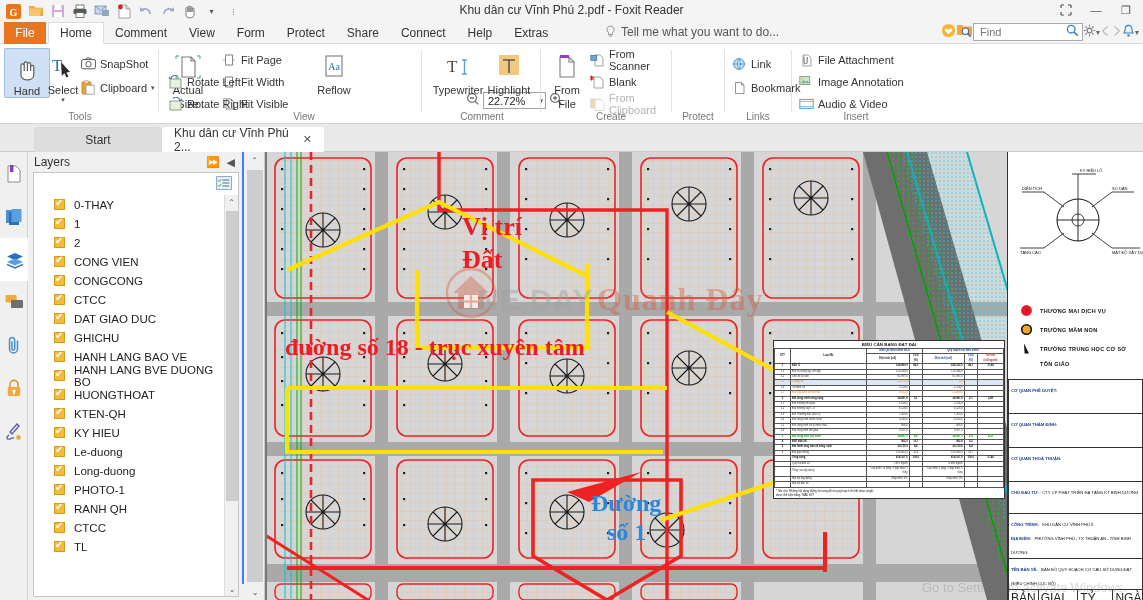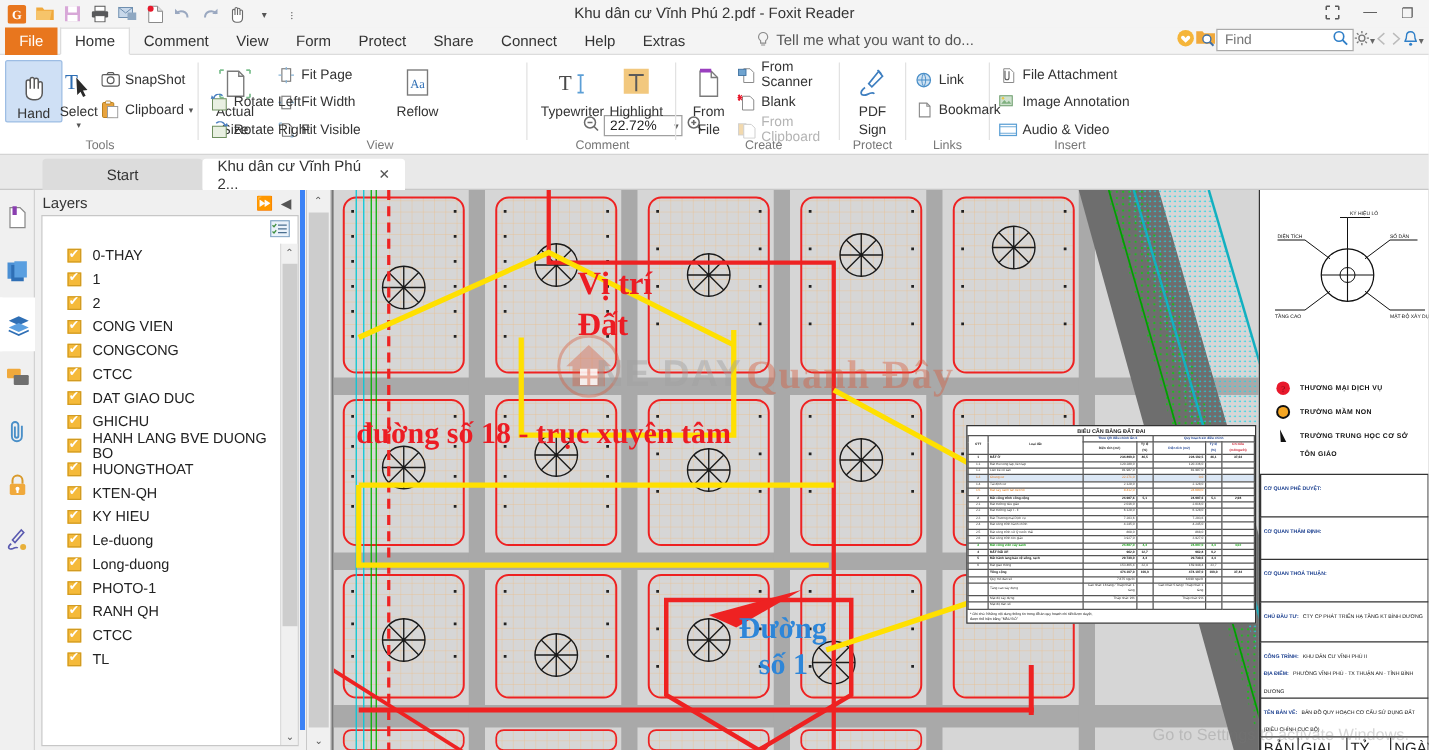--- a/index.html
+++ b/index.html
@@ -61,21 +61,21 @@
           font-size:12px; color:#333; background:#dcdcdc;
           border-top-left-radius:3px; border-top-right-radius:3px; }
   .dtab.active { background:#fff; }
 
   
   .rail { position:absolute; left:0; top:152px; width:28px; height:448px; background:#f0f0f0; border-right:1px solid #d2d2d2; }
   .railbtn { width:28px; height:43px; display:flex; align-items:center; justify-content:center; }
   .railbtn.active { background:#fff; border-left:2px solid #fff; }
 
   
-  .layers { position:absolute; left:28px; top:152px; width:216px; height:432px; background:#f0f0f0; border-right:4px solid #3b82f6; }
+  .layers { position:absolute; left:28px; top:152px; width:216px; height:432px; background:#f0f0f0; border-right:2px solid #3b82f6; }
   .lhdr { height:20px; display:flex; align-items:center; padding:0 4px 0 6px; font-size:12px; color:#333; }
   .lhdr .sp { flex:1; }
   .lhdr .hic { padding:0 3px; color:#555; font-size:11px; }
   .lbody { position:absolute; left:5px; top:20px; width:206px; height:425px; background:#fff; border:1px solid #c7c7c7; }
   .ltool { height:22px; display:flex; align-items:center; justify-content:flex-end; padding-right:6px; }
   .llist { position:absolute; left:0; top:22px; right:14px; bottom:0; overflow:hidden; }
   .lrow { height:19px; display:flex; align-items:center; padding-left:20px; font-size:11.5px; color:#222; }
   .cbx { width:11px; height:11px; background:#f5ba3a; border:1px solid #d19b22; margin-right:9px; position:relative; flex:0 0 11px; }
   .cbx:after { content:"✔"; position:absolute; left:0px; top:-3px; font-size:10px; color:#fff; }
   .lscroll { position:absolute; right:0; top:22px; width:14px; bottom:0; background:#f0f0f0; border-left:1px solid #dcdcdc; }
@@ -469,31 +469,20 @@
               <path d="M5 2.5h6l3 3v8H5z" fill="#fff" stroke="#cfcfcf" stroke-width="0.8"></path>
             </svg>
         </span>
         <span>From Clipboard</span>
       </div>
       <div class="glabel" style="left:20px;width:100px">Create</div>
     </div>
     <div class="rsep" style="left:671px"></div>
 
     <div class="rgroup" style="left:672px;width:52px">
-      <div class="bigbtn" style="left:3px;width:46px">
-        <span class="bi">
-          <svg width="30" height="28" viewBox="0 0 30 28">
-              <path d="M20 3l-8 10 2.5 2.5L23 7z" fill="none" stroke="#3f7fc0" stroke-width="1.4"></path>
-              <path d="M9 16c-2 1.5-3.5 3.5-3 5 .5 1.5 3 1.5 5 .5 2-1 4-2 5.5-.5" fill="none" stroke="#3f7fc0" stroke-width="1.4"></path>
-              <path d="M19 2l3 3" stroke="#3f7fc0" stroke-width="1.4"></path>
-            </svg>
-        </span>
-        <span class="bl">PDF</span>
-        <span class="bl">Sign</span>
-      </div>
       <div class="glabel" style="left:0;width:52px">Protect</div>
     </div>
     <div class="rsep" style="left:724px"></div>
 
     <div class="rgroup" style="left:725px;width:66px">
       <div class="smbtn" style="left:6px; top:10px">
         <span class="smico">
           <svg width="14" height="14" viewBox="0 0 14 14">
               <circle cx="7" cy="7" r="5.4" fill="#cfe2f2" stroke="#4a8fc8" stroke-width="1"></circle>
               <path d="M1.8 7h10.4M7 1.8c2 2.4 2 8 0 10.4M7 1.8c-2 2.4-2 8 0 10.4" fill="none" stroke="#4a8fc8" stroke-width="0.8"></path>
@@ -648,20 +637,24 @@
             <span class="cbx"></span>
             <span>CTCC</span>
           </div>
           <div class="lrow">
             <span class="cbx"></span>
             <span>DAT GIAO DUC</span>
           </div>
           <div class="lrow">
             <span class="cbx"></span>
             <span>GHICHU</span>
+          </div>
+          <div class="lrow">
+            <span class="cbx"></span>
+            <span>HANH LANG BAO VE</span>
           </div>
           <div class="lrow">
             <span class="cbx"></span>
             <span>HANH LANG BVE DUONG BO</span>
           </div>
           <div class="lrow">
             <span class="cbx"></span>
             <span>HUONGTHOAT</span>
           </div>
           <div class="lrow">

